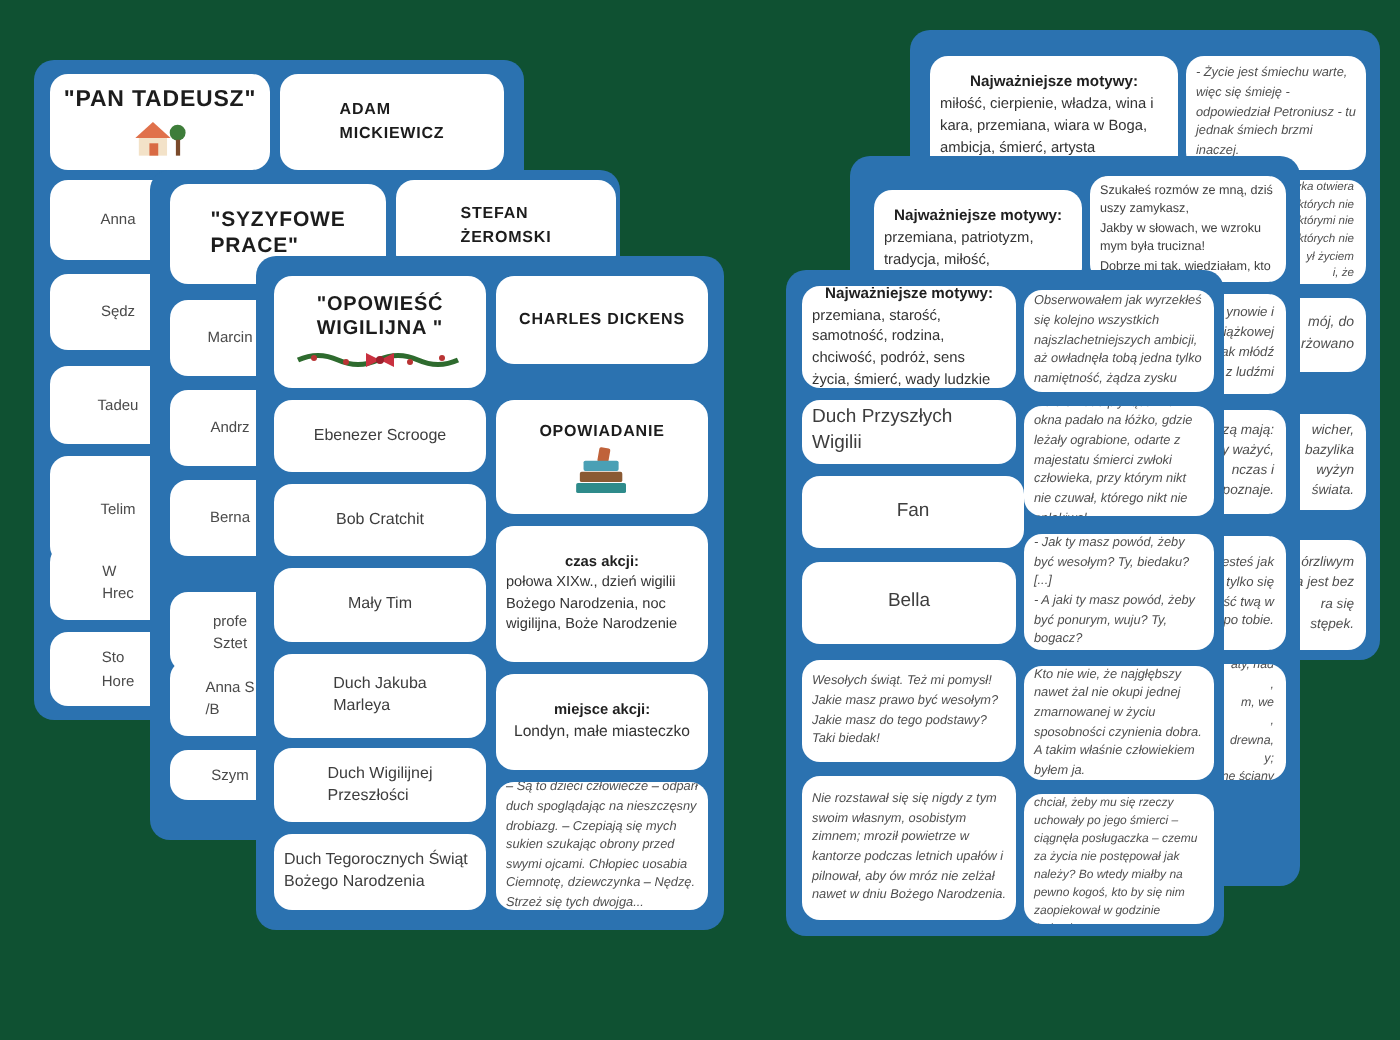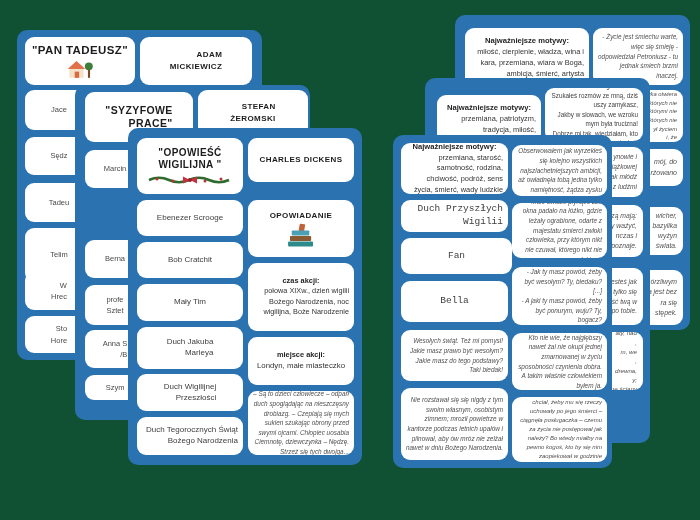--- a/index.html
+++ b/index.html
@@ -1,26 +1,26 @@
 <!DOCTYPE html>
 <html style="--background: #0f5132; --panel: #2b72b0; --card: #ffffff;"><head>
 <meta charset="utf-8">
 <style>
   :root { --background:#0f5132; --panel:#2b72b0; --card:#ffffff; }
   * { box-sizing:border-box; margin:0; padding:0; }
   html,body { width:700px; height:520px; overflow:hidden; }
   body { background:var(--background); font-family:"Liberation Sans","DejaVu Sans",sans-serif; position:relative; }
   .stage { position:absolute; inset:0; }
   .panel { position:absolute; background:var(--panel); border-radius:10px; }
-  .cell { position:absolute; background:var(--card); border-radius:9px; display:flex; flex-direction:column; align-items:center; justify-content:center; text-align:right; padding:3px 5px; overflow:hidden; }
+  .cell { position:absolute; background:var(--card); border-radius:9px; display:flex; flex-direction:column; align-items:center; justify-content:center; text-align:left; padding:3px 5px; overflow:hidden; }
   .pre { white-space:pre-line; }
   .t1 { font-weight:800; font-size:11.5px; letter-spacing:.4px; color:#1c1c1c; line-height:1.25; }
   .t2 { font-weight:800; font-size:8px; letter-spacing:.4px; color:#1c1c1c; line-height:1.45; }
   .name { font-size:8px; color:#3d3d3d; line-height:1.35; }
-  .name-lg { font-size:9.5px; color:#3d3d3d; line-height:1.35;font-family:Liberation Mono, monospace; }
+  .name-lg { font-size:9.5px; color:#3d3d3d; line-height:1.35; }
   .fragL { font-size:7.5px; color:#4a4a4a; line-height:1.5; }
   .q { font-style:italic; font-size:6.4px; color:#4f4f4f; line-height:1.5; }
   .poem { font-size:6.3px; color:#3f3f3f; line-height:1.5; }
   .motifs b { display:block; font-size:7.6px; color:#1f1f1f; margin-bottom:2px; }
   .motifs span { font-size:7.4px; color:#333; line-height:1.45; }
   .kv b { display:block; font-size:7.4px; color:#1f1f1f; margin-bottom:1px; }
   .kv span { font-size:7.3px; color:#333; line-height:1.45; }
   .fragR { align-items:flex-end; text-align:right; padding-right:6px; }
   .fragR .q { text-align:right; }
   .icon { margin-top:2px; }
@@ -39,21 +39,21 @@
         <rect x="11" y="14" width="5" height="7" fill="#d96a44"></rect>
         <circle cx="27" cy="8" r="4.5" fill="#3e7d3a"></circle>
         <rect x="26" y="12" width="2.4" height="9" fill="#7a4a2b"></rect>
       </svg>
     </div>
     <div class="cell" style="left:123px;top:7px;width:112px;height:48px">
       <span class="t2 pre">ADAM
 MICKIEWICZ</span>
     </div>
     <div class="cell" style="left:8px;top:60px;width:68px;height:40px">
-        <span class="fragL pre">Jace</span>
+        <span class="fragL pre">Anna</span>
       </div>
     <div class="cell" style="left:8px;top:107px;width:68px;height:38px">
         <span class="fragL pre">Sędz</span>
       </div>
     <div class="cell" style="left:8px;top:153px;width:68px;height:39px">
         <span class="fragL pre">Tadeu</span>
       </div>
     <div class="cell" style="left:8px;top:198px;width:68px;height:54px">
         <span class="fragL pre">Telim</span>
       </div>
@@ -72,24 +72,27 @@
       <span class="t1 pre" style="font-size:10.5px">"SYZYFOWE
 PRACE"</span>
     </div>
     <div class="cell" style="left:10px;top:65px;width:60px;height:38px">
         <span class="fragL pre">Marcin</span>
       </div>
     <div class="cell" style="left:123px;top:5px;width:110px;height:46px">
       <span class="t2 pre">STEFAN
 ŻEROMSKI</span>
     </div>
+    <div class="cell" style="left:10px;top:110px;width:60px;height:38px">
+        <span class="fragL pre">Andrz</span>
+      </div>
     <div class="cell" style="left:10px;top:155px;width:60px;height:38px">
         <span class="fragL pre">Berna</span>
       </div>
-    <div class="cell" style="left:10px;top:200px;width:60px;height:40px">
+    <div class="cell" style="left:10px;top:211px;width:60px;height:40px">
         <span class="fragL pre">profe
 Sztet</span>
       </div>
     <div class="cell" style="left:10px;top:245px;width:60px;height:38px">
         <span class="fragL pre">Anna S
 /B</span>
       </div>
     <div class="cell" style="left:10px;top:290px;width:60px;height:25px">
         <span class="fragL pre">Szym</span>
       </div>

